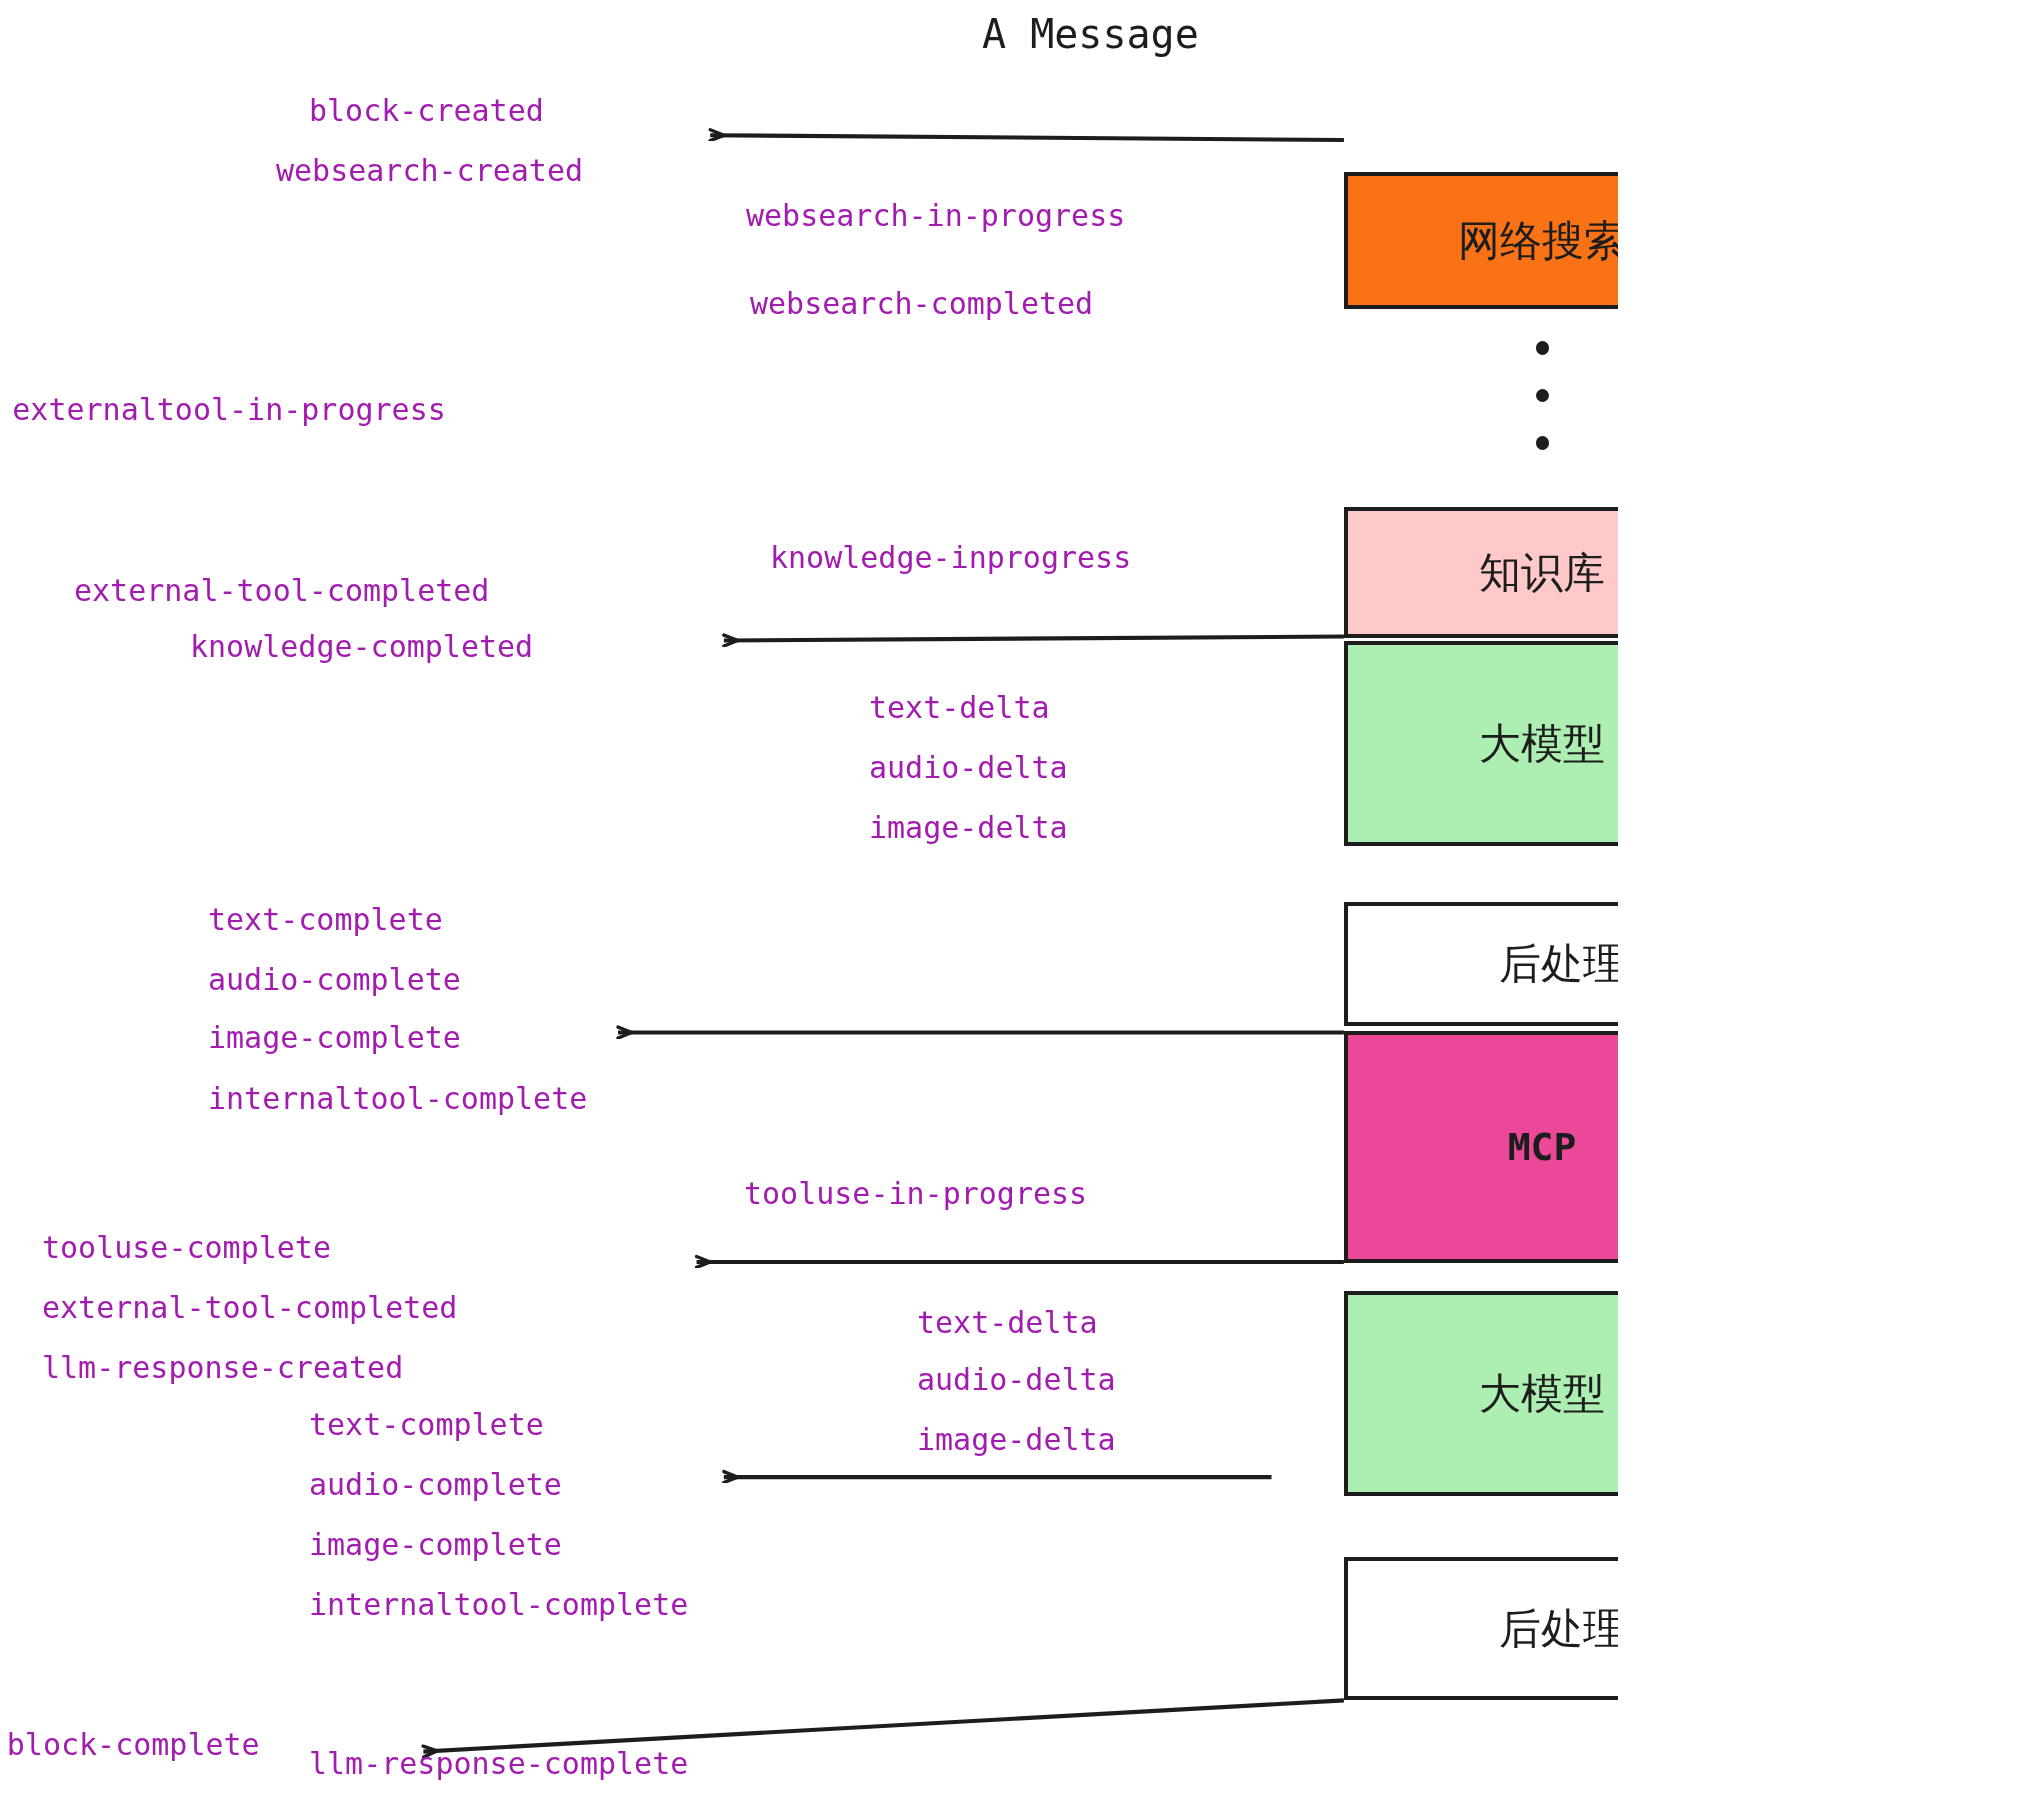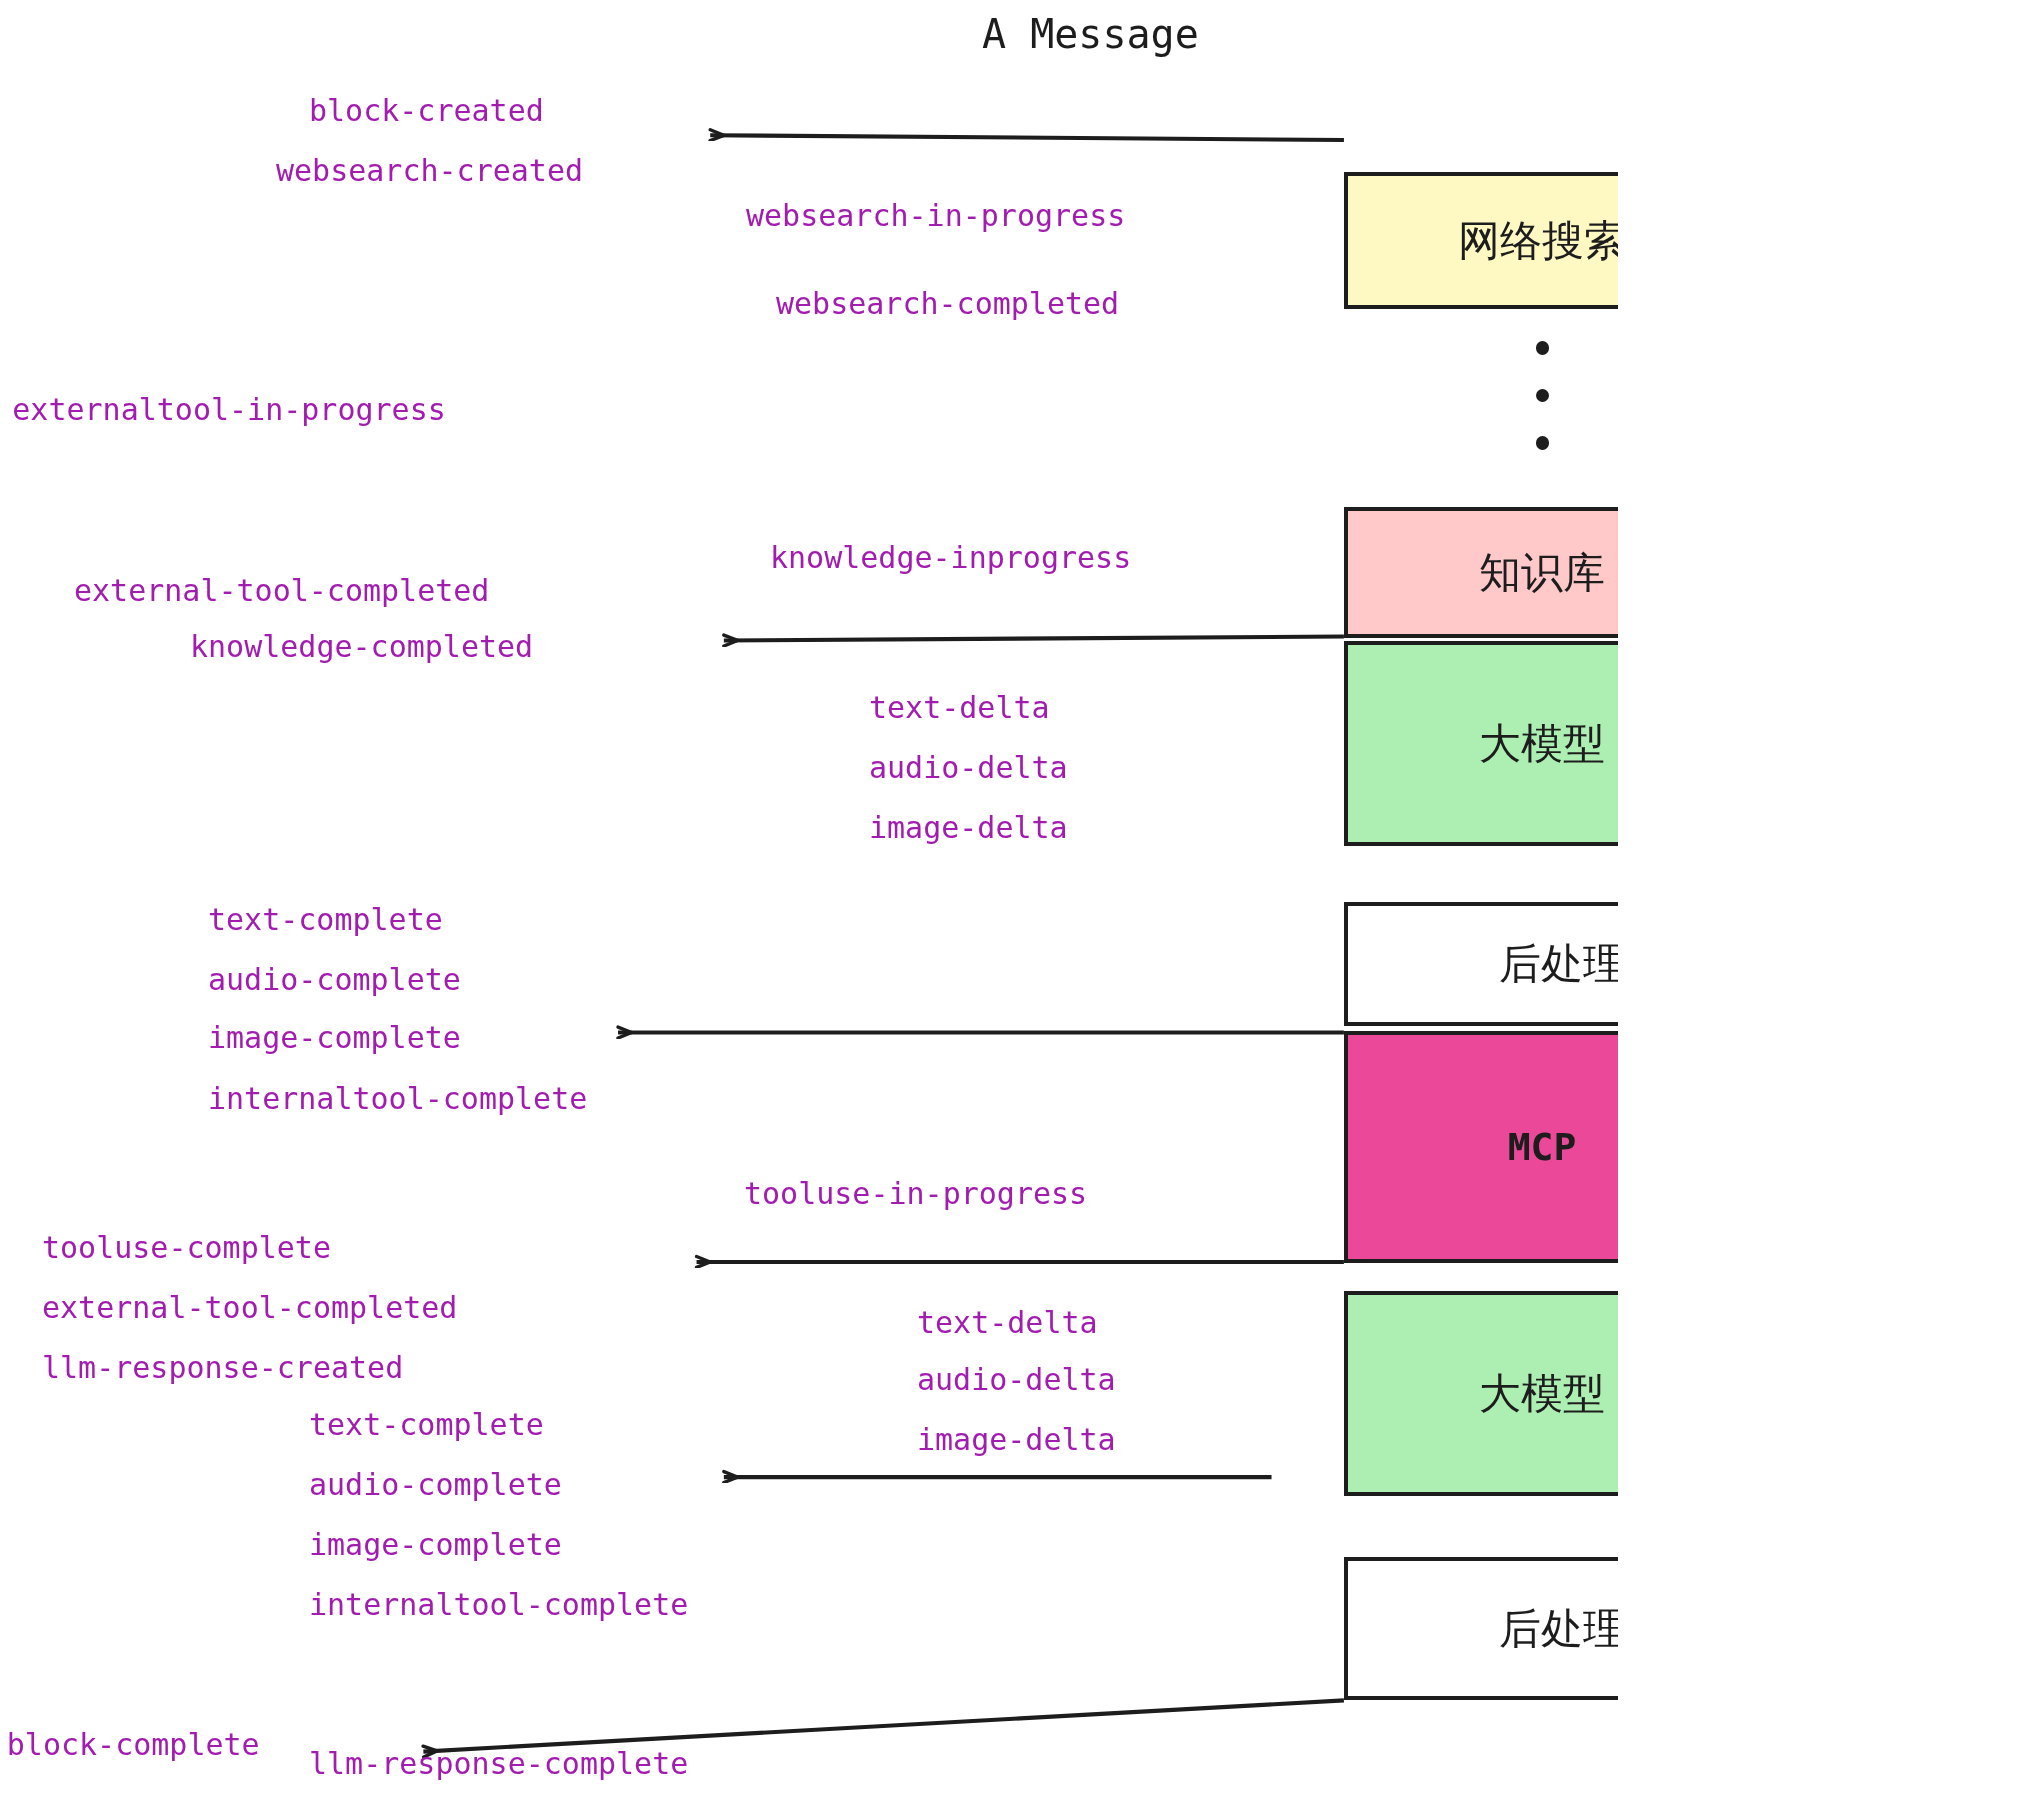--- a/index.html
+++ b/index.html
@@ -126,21 +126,21 @@
     <g>
       <line x1="2608" y1="1856" x2="2608" y2="1985" stroke="#1D1D1D" stroke-width="6"></line>
       <path d="M2592,1955 L2608,1995 L2624,1955" fill="none" stroke="#1D1D1D" stroke-width="6" stroke-linecap="round" stroke-linejoin="round"></path>
     </g>
   </svg>
 
   <div class="lbl" style="left:309px; top:96px;">block-created</div>
   <div class="lbl" style="left:276px; top:156px;">websearch-created</div>
 
   <div class="lbl" style="left:746px; top:201px;">websearch-in-progress</div>
-  <div class="lbl" style="left:776px; top:289px;">websearch-completed</div>
+  <div class="lbl" style="left:750px; top:289px;">websearch-completed</div>
 
   <div class="lbl" style="left:770px; top:543px;">knowledge-inprogress</div>
 
   <div class="lbl" style="left:12.3px; top:395px;">externaltool-in-progress</div>
 
   <div class="lbl" style="left:74px; top:576px;">external-tool-completed</div>
   <div class="lbl" style="left:190px; top:632px;">knowledge-completed</div>
 
   <div class="lbl" style="left:869px; top:693px;">text-delta</div>
   <div class="lbl" style="left:869px; top:753px;">audio-delta</div>
@@ -162,21 +162,21 @@
   <div class="lbl" style="left:917px; top:1425px;">image-delta</div>
 
   <div class="lbl" style="left:309px; top:1410px;">text-complete</div>
   <div class="lbl" style="left:309px; top:1470px;">audio-complete</div>
   <div class="lbl" style="left:309px; top:1530px;">image-complete</div>
   <div class="lbl" style="left:309px; top:1590px;">internaltool-complete</div>
   <div class="lbl" style="left:309px; top:1749px;">llm-response-complete</div>
 
   <div class="lbl" style="left:6.8px; top:1730px;">block-complete</div>
 
-  <div class="box" style="left:1344px; top:172px; width:396px; height:137px; background:#fef9c3;">
+  <div class="box" style="left:1344px; top:172px; width:396px; height:137px; background:#f97316;">
     <span>网络搜索</span>
   </div>
 
   <div class="dots" style="left:1535px; top:341px; width:15px; height:109px;">
     <i></i>
     <i></i>
     <i></i>
   </div>
 
   <div class="box" style="left:1344px; top:507px; width:396px; height:131px; background:#FFC9C9;">

